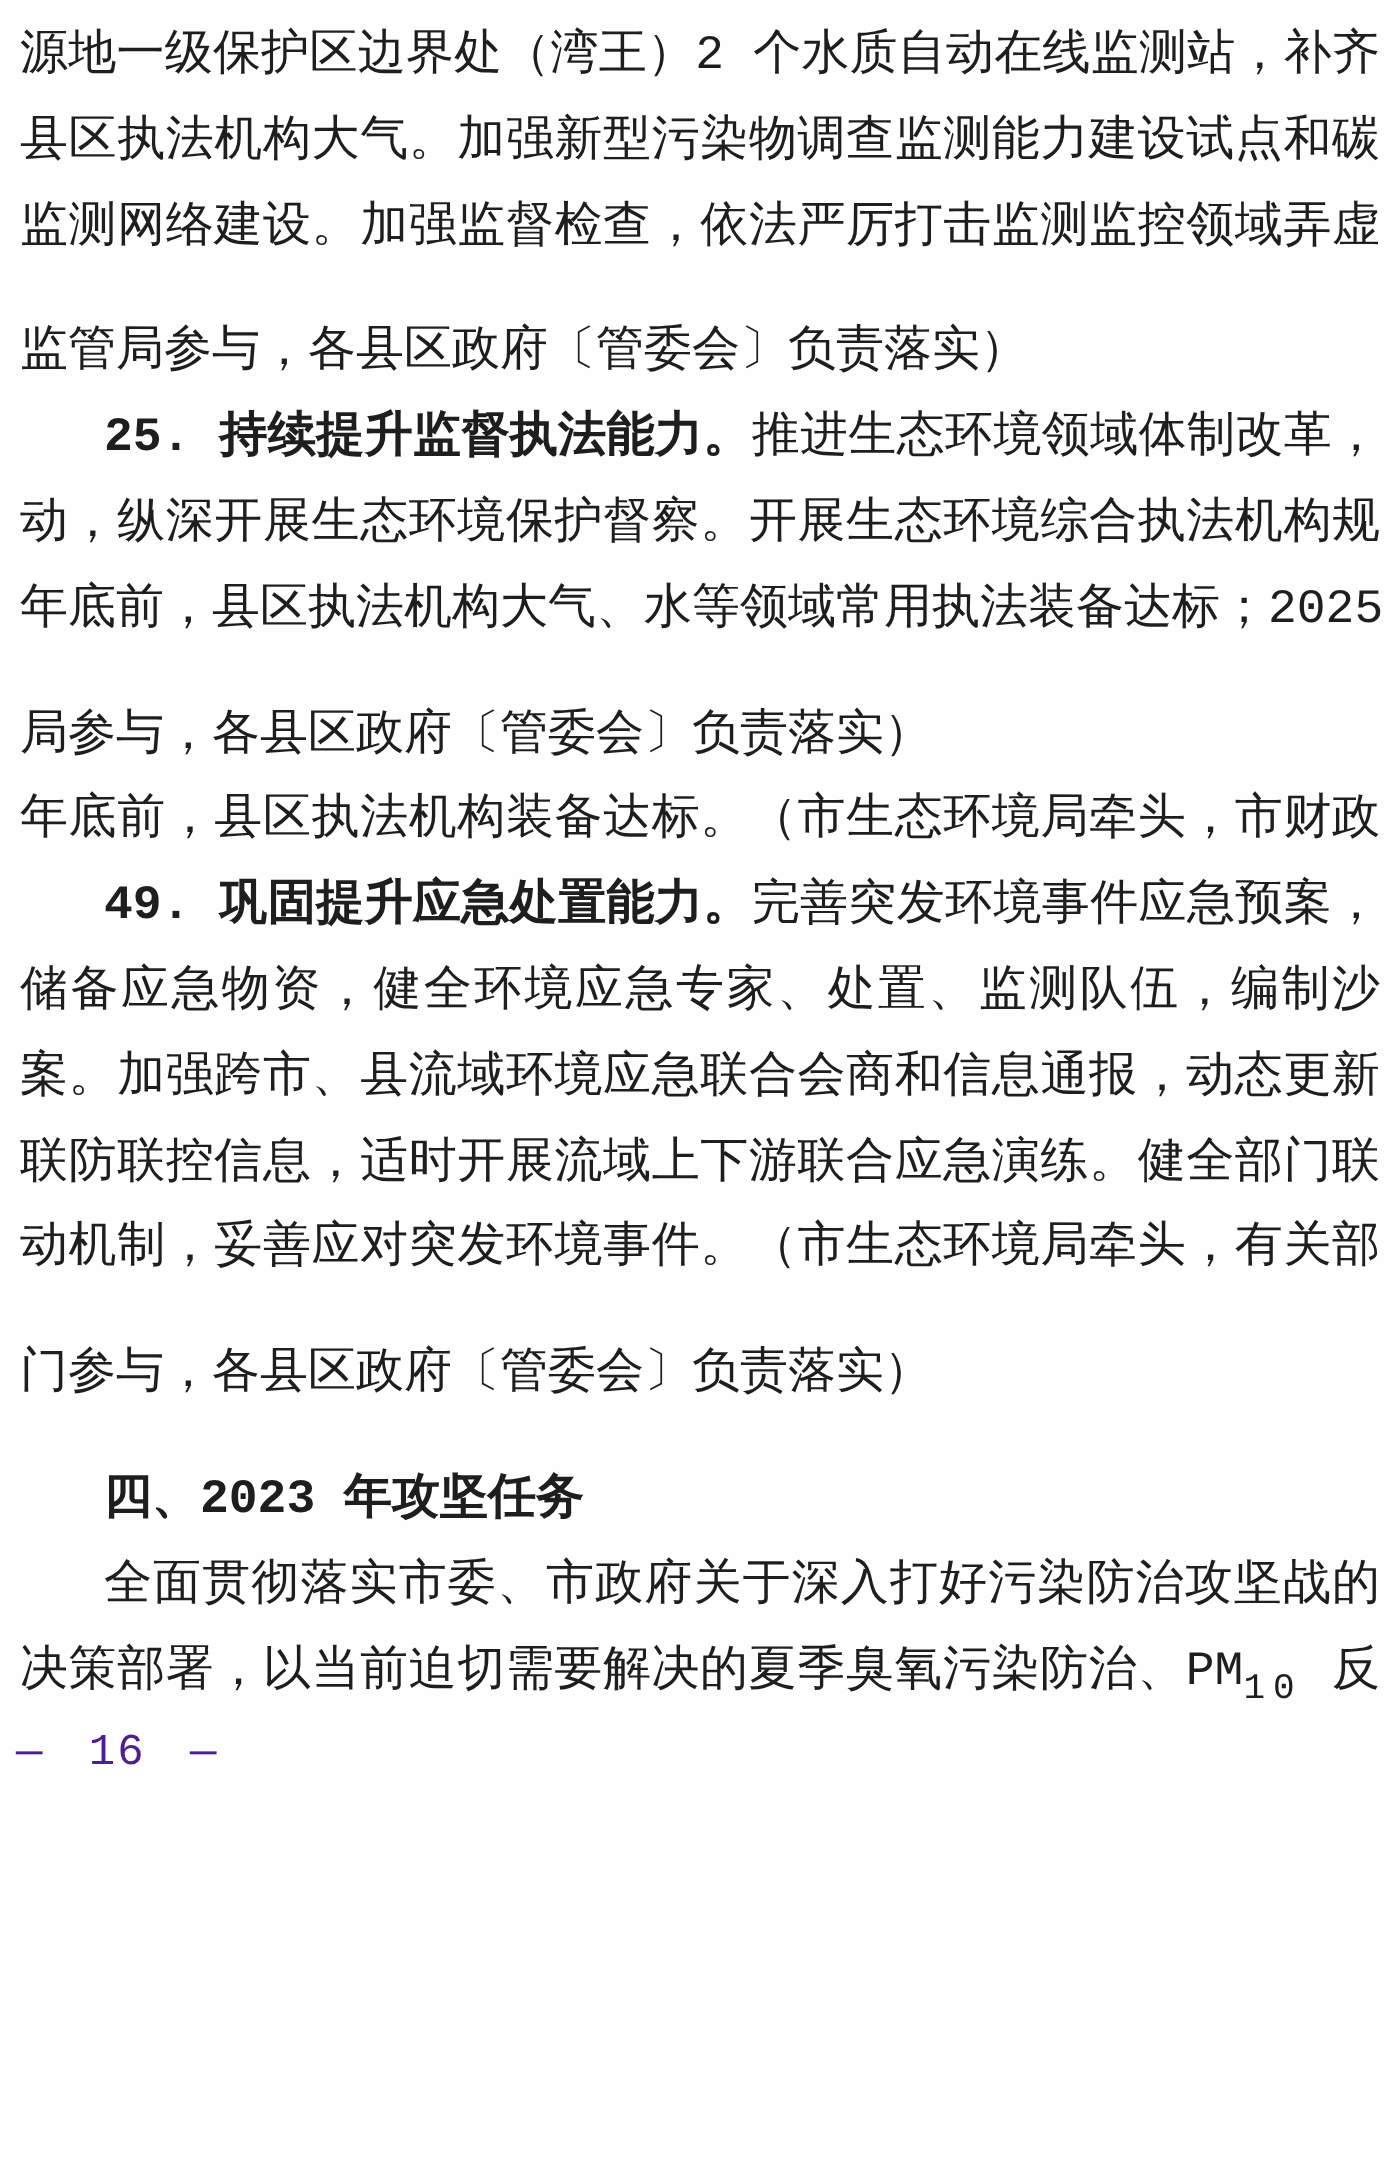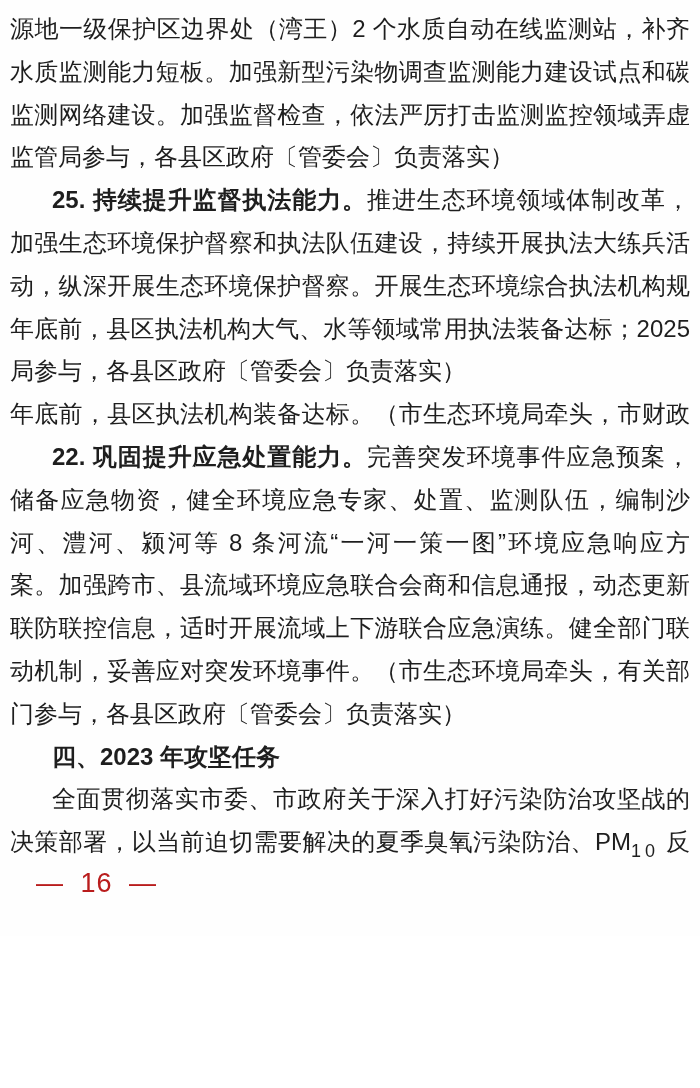--- a/index.html
+++ b/index.html
@@ -6,84 +6,83 @@
     margin: 0;
     padding: 0;
     background: #ffffff;
   }
   .page {
     position: relative;
     width: 700px;
     height: 936px;
     background: #fefefe;
     color: #1e1e1e;
-    font-family: Liberation Sans, sans-serif;
+    font-family: Liberation Mono, monospace;
     overflow: hidden;
   }
   .doc {
     padding: 8px 10px 0 10px;
   }
   .paragraph { margin: 0; }
   .line {
     height: 42.8px;
     line-height: 42.8px;
     font-size: 24px;
     white-space: nowrap;
     text-align: justify;
     text-align-last: justify;
   }
   .line.short {
     text-align-last: left;
+    margin-top: 20px;
   }
   .line.indent {
     text-indent: 42px;
   }
   .seg-bold {
     font-weight: 700;
   }
   .seg-sub {
     font-size: 18px;
     position: relative;
     top: 7px;
     letter-spacing: 4px;
   }
   .footer {
     margin-top: 4px;
-    padding-left: 36px;
+    padding-left: 8px;
     height: 30px;
     line-height: 30px;
-    font-size: 27px;
+    font-size: 22px;
     letter-spacing: 1px;
     word-spacing: 8px;
-    color: #b91c1c;
+    color: #4c1d95;
   }
 </style>
 </head>
 <body>
 
 <div class="page">
   <div class="doc">
       <div class="paragraph">
         <div class="line"><span class="">源地一级保护区边界处（湾王）2 个水质自动在线监测站，补齐</span></div>
-        <div class="line"><span class="">水质监测能力短板。加强新型污染物调查监测能力建设试点和碳</span></div>
+        <div class="line"><span class="">县区执法机构大气。加强新型污染物调查监测能力建设试点和碳</span></div>
         <div class="line"><span class="">监测网络建设。加强监督检查，依法严厉打击监测监控领域弄虚</span></div>
         <div class="line short"><span class="">监管局参与，各县区政府〔管委会〕负责落实）</span></div>
       </div>
       <div class="paragraph">
         <div class="line indent"><span class="seg-bold ">25. 持续提升监督执法能力。</span><span class="">推进生态环境领域体制改革，</span></div>
-        <div class="line"><span class="">加强生态环境保护督察和执法队伍建设，持续开展执法大练兵活</span></div>
         <div class="line"><span class="">动，纵深开展生态环境保护督察。开展生态环境综合执法机构规</span></div>
         <div class="line"><span class="">年底前，县区执法机构大气、水等领域常用执法装备达标；2025</span></div>
         <div class="line short"><span class="">局参与，各县区政府〔管委会〕负责落实）</span></div>
         <div class="line"><span class="">年底前，县区执法机构装备达标。（市生态环境局牵头，市财政</span></div>
       </div>
       <div class="paragraph">
-        <div class="line indent"><span class="seg-bold ">22. 巩固提升应急处置能力。</span><span class="">完善突发环境事件应急预案，</span></div>
+        <div class="line indent"><span class="seg-bold ">49. 巩固提升应急处置能力。</span><span class="">完善突发环境事件应急预案，</span></div>
         <div class="line"><span class="">储备应急物资，健全环境应急专家、处置、监测队伍，编制沙</span></div>
-        <div class="line"><span class="">河、澧河、颍河等 8 条河流“一河一策一图”环境应急响应方</span></div>
         <div class="line"><span class="">案。加强跨市、县流域环境应急联合会商和信息通报，动态更新</span></div>
         <div class="line"><span class="">联防联控信息，适时开展流域上下游联合应急演练。健全部门联</span></div>
         <div class="line"><span class="">动机制，妥善应对突发环境事件。（市生态环境局牵头，有关部</span></div>
         <div class="line short"><span class="">门参与，各县区政府〔管委会〕负责落实）</span></div>
       </div>
       <div class="paragraph heading">
         <div class="line indent short"><span class="seg-bold ">四、2023 年攻坚任务</span></div>
       </div>
       <div class="paragraph">
         <div class="line indent"><span class="">全面贯彻落实市委、市政府关于深入打好污染防治攻坚战的</span></div>

